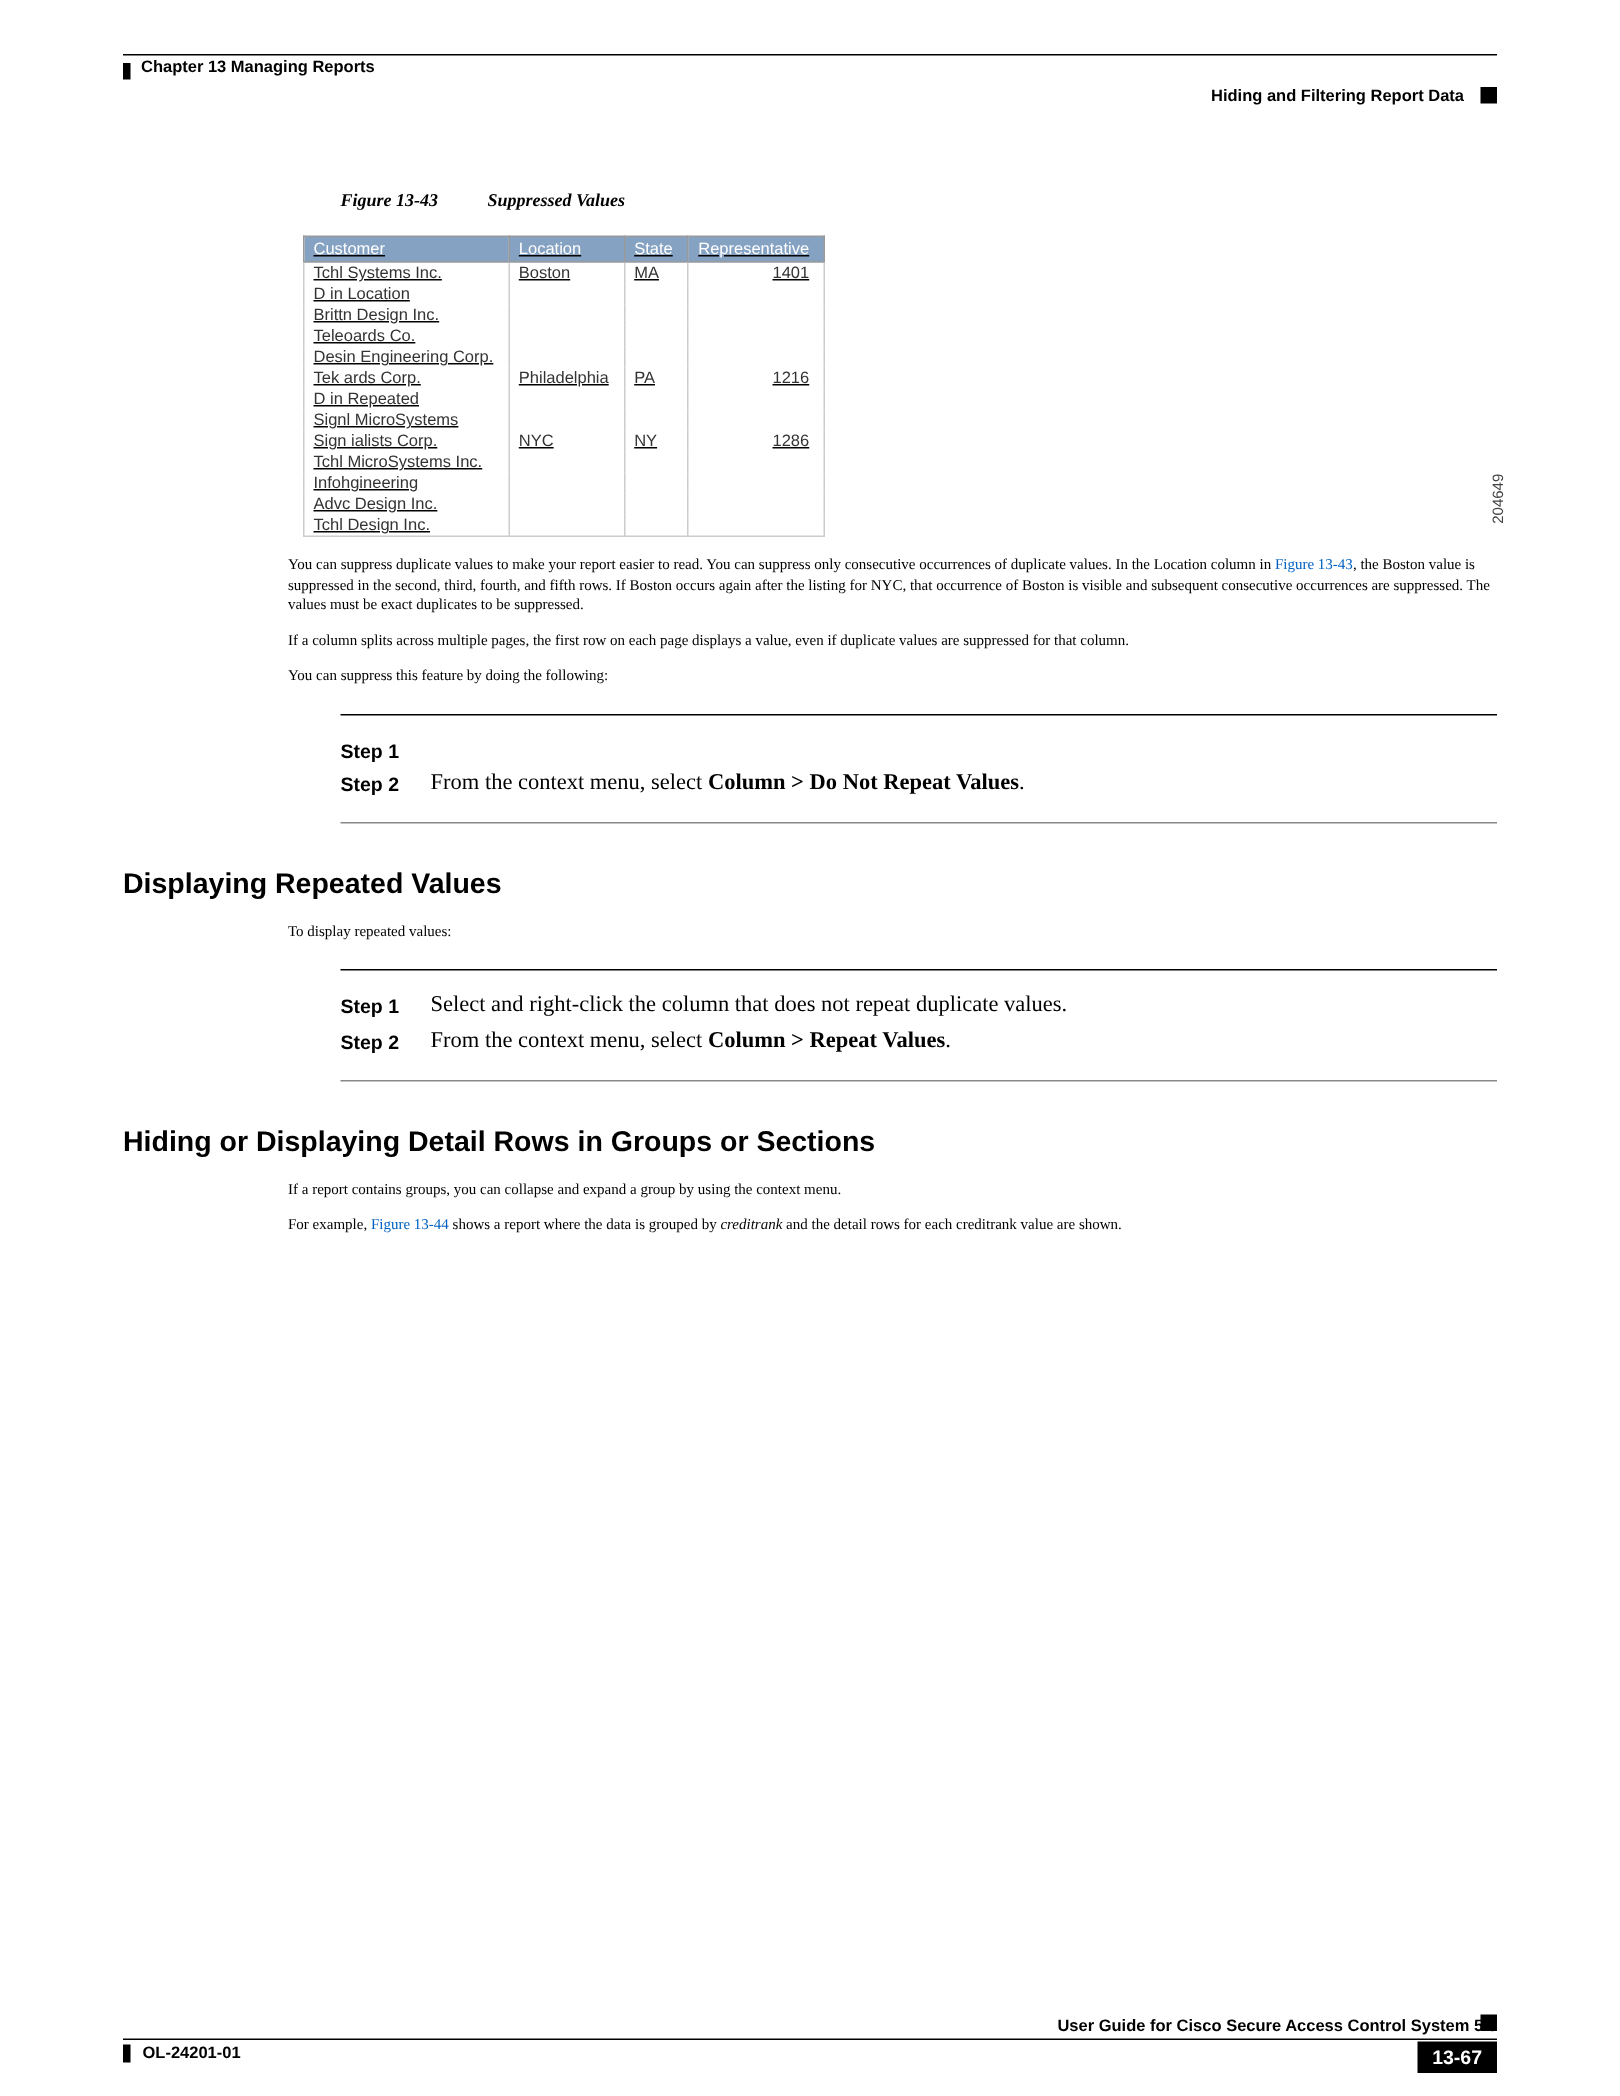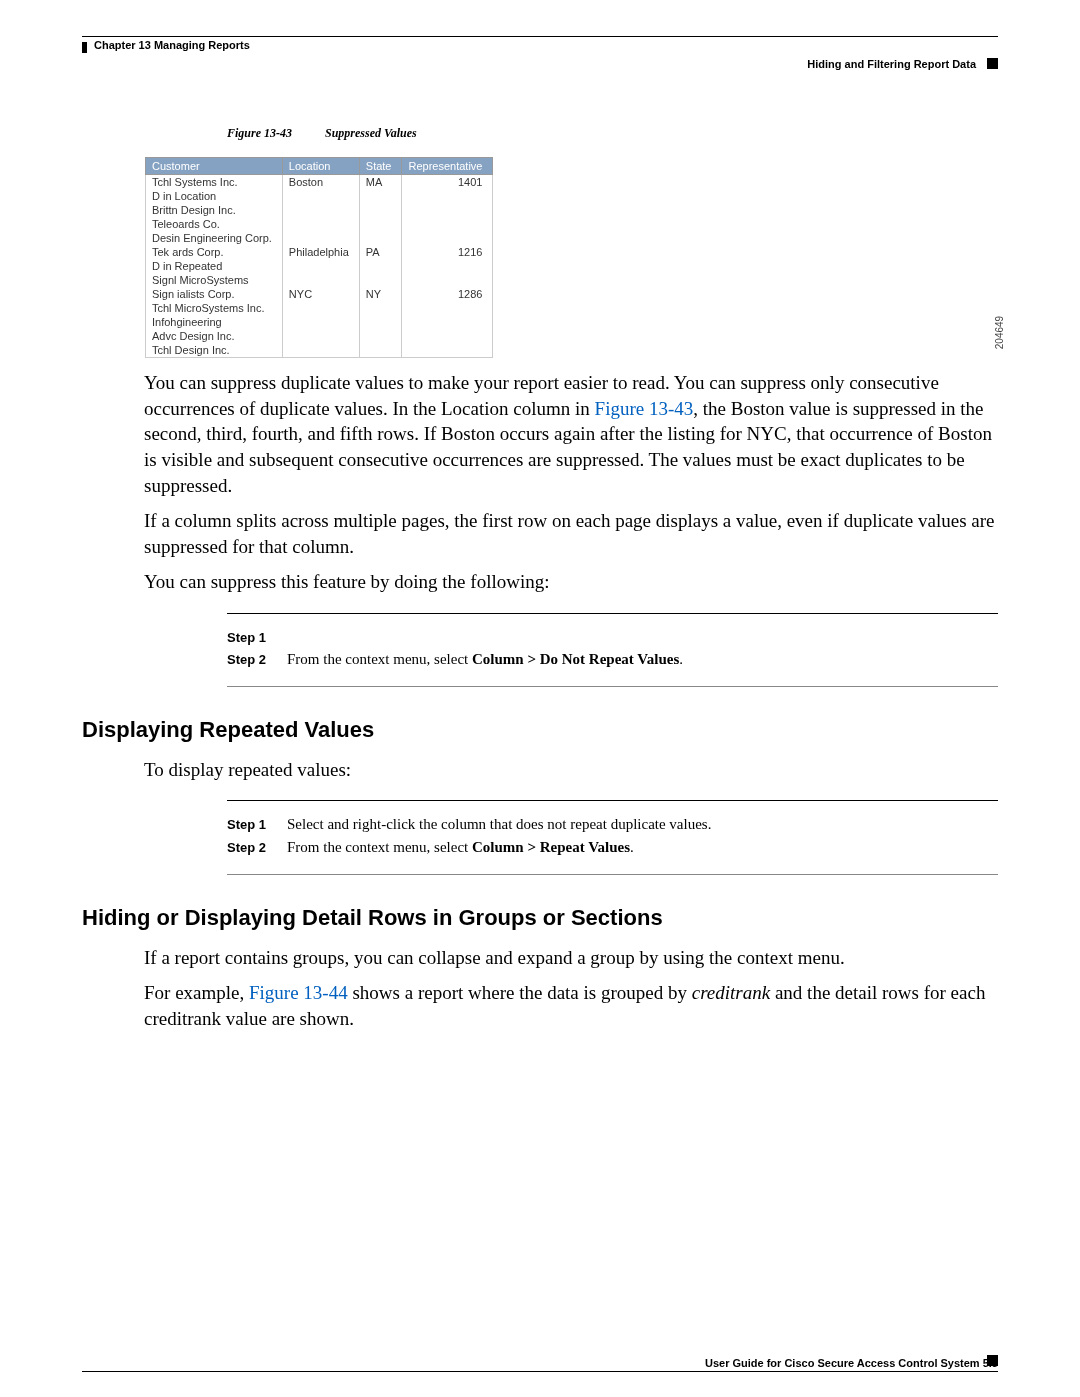--- a/index.html
+++ b/index.html
@@ -66,23 +66,24 @@
       font-size: 12px;
       font-weight: bold;
       margin-left: 145px;
       margin-bottom: 16px;
       font-style: italic;
     }
     .fig-caption .fignum {
       margin-right: 30px;
     }
     .table-wrap {
-      margin-left: 63px;
+      margin-left: 120px;
       margin-bottom: 12px;
       position: relative;
+      text-decoration: underline;
     }
     table.sv {
       border-collapse: collapse;
       font-family: Verdana, Arial, sans-serif;
       font-size: 11px;
     }
     table.sv th {
       background: #86a2c2;
       color: #fff;
       font-weight: normal;
@@ -106,22 +107,22 @@
       position: absolute;
       right: -18px;
       bottom: 20px;
       font-family: Arial, sans-serif;
       font-size: 10px;
       transform: rotate(-90deg);
       transform-origin: center;
       color: #444;
     }
     .body-text {
-      margin-left: 62px;
-      font-size: 19px;
+      margin-left: 110px;
+      font-size: 10px;
       line-height: 1.35;
       margin-bottom: 10px;
     }
     .link {
       color: #0060c0;
     }
     .steps-hr {
       margin-left: 145px;
       border: none;
       border-top: 1px solid #000;
@@ -145,21 +146,21 @@
       font-weight: bold;
       width: 60px;
       flex-shrink: 0;
       padding-top: 2px;
     }
     .step-text .cmd {
       font-weight: bold;
     }
     h2.section-heading {
       font-family: Arial, Helvetica, sans-serif;
-      font-size: 22px;
+      font-size: 19px;
       font-weight: bold;
       margin-top: 24px;
       margin-bottom: 14px;
     }
     .italic {
       font-style: italic;
     }
     .footer {
       position: absolute;
       bottom: 22px; left: 82px; right: 82px;
@@ -352,14 +353,19 @@
       <span>For example, </span><span class="link">Figure 13-44</span><span> shows a report where the data is grouped by </span><span class="italic">creditrank</span><span> and the detail rows for each creditrank value are shown.</span>
     </p>
   </div>
 
   <div class="footer">
     <div class="footer-guide">User Guide for Cisco Secure Access Control System 5.3</div>
     <div style="position:relative;">
       <div class="footer-square-right"></div>
       <div class="footer-line"></div>
     </div>
+    <div class="footer-row">
+      <div class="footer-left-bar"></div>
+      <div class="footer-doc">OL-24201-01</div>
+      <div class="page-pill">13-67</div>
+    </div>
   </div>
 </div>
 
 </body></html>

